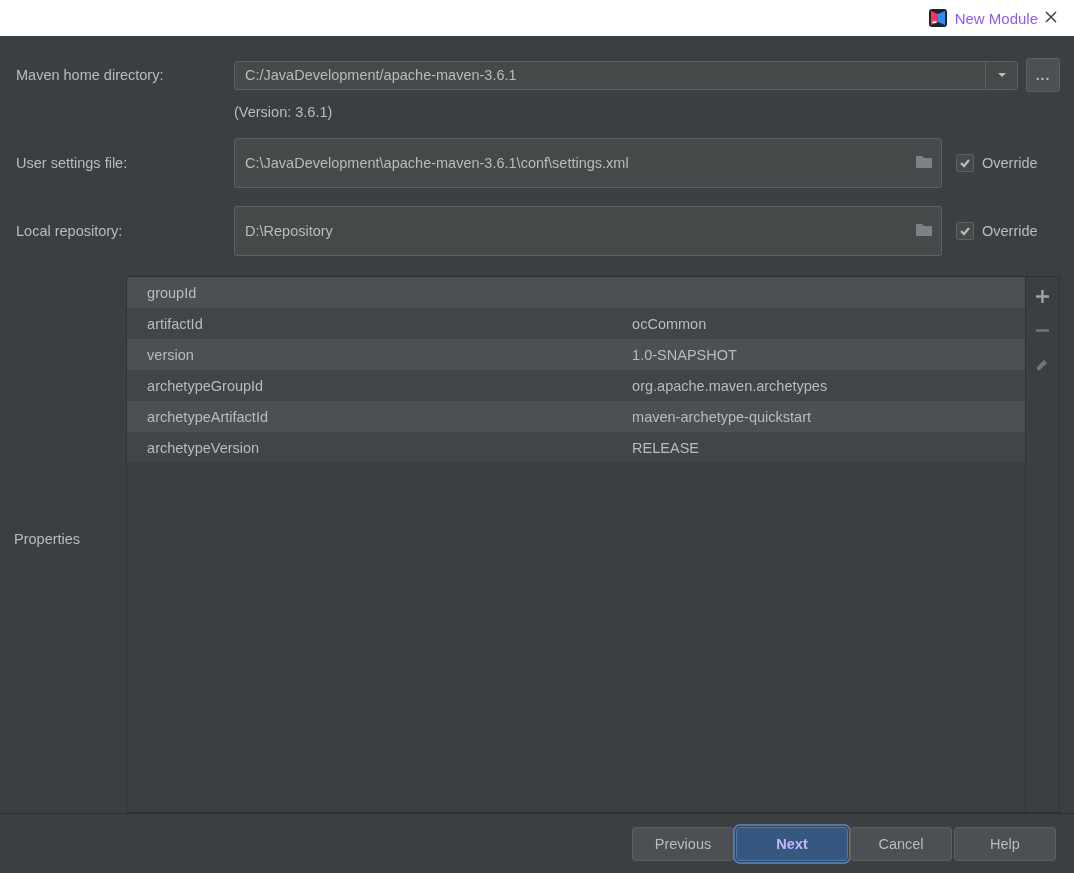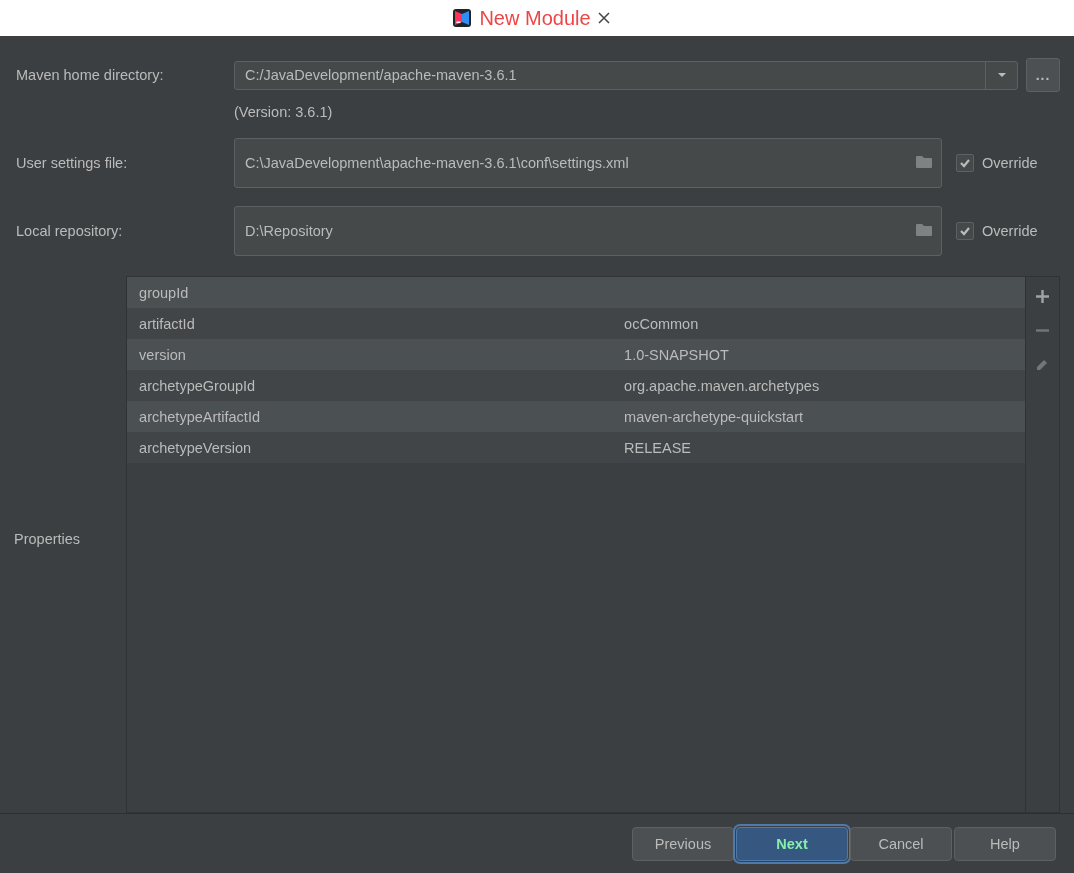--- a/index.html
+++ b/index.html
@@ -26,23 +26,23 @@
     font-family:"Segoe UI",Arial,sans-serif;
     font-size:14.5px;
     color:var(--text);
     background:var(--bg);
     overflow:hidden;
     display:flex;flex-direction:column;
   }
   
   .titlebar{
     height:36px;background:var(--titlebar);
-    display:flex;align-items:center;justify-content:center;
+    display:flex;align-items:center;justify-content:flex-end;
     padding:0 10px 0 6px;
-    color:#ef4444;font-size:20px;
+    color:#8b5cf6;font-size:15px;
   }
   .titlebar .left{display:flex;align-items:center;gap:8px;}
   .app-icon{width:18px;height:18px;position:relative;}
   .close-x svg{width:14px;height:14px;stroke:#444;stroke-width:1.5;}
   .close-x{padding:6px;}
   
   .content{
     flex:1;display:flex;flex-direction:column;
     padding:22px 14px 0 14px;
     overflow:hidden;
@@ -100,37 +100,37 @@
   }
   .tool-btn{width:26px;height:26px;display:flex;align-items:center;justify-content:center;color:#9fa3a5;}
   .tool-btn.dim{opacity:.55;}
   .tool-btn svg{width:15px;height:15px;fill:currentColor;}
   .trow{
     display:flex;height:31px;align-items:center;
     font-size:14.5px;color:var(--text);
   }
   .trow:nth-child(odd){background:var(--panel-hi);}
   .trow:nth-child(even){background:#414547;}
-  .tcell{padding:0 12px;white-space:nowrap;overflow:hidden;}
+  .tcell{padding:0 20px;white-space:nowrap;overflow:hidden;}
   .tcell.k{width:485px;}
   .tcell.v{flex:1;}
   
   .footer{
     height:60px;border-top:1px solid #2d2f30;
     display:flex;align-items:center;justify-content:flex-end;
     padding:0 18px;gap:2px;background:var(--bg);
   }
   .btn{
     min-width:102px;height:34px;border:1px solid var(--btn-border);
     background:var(--btn-bg);border-radius:4px;color:var(--text);
     display:flex;align-items:center;justify-content:center;font-size:14.5px;
   }
   .btn.primary{
     background:var(--accent);border:1px solid var(--accent-border);
-    color:#86efac;font-weight:600;
+    color:#c4b5fd;font-weight:600;
     outline:2px solid var(--accent-border);outline-offset:1px;
     min-width:112px;
   }
 </style>
 </head>
 <body>
 
 <div class="titlebar">
   <div class="left">
     <span class="app-icon">

